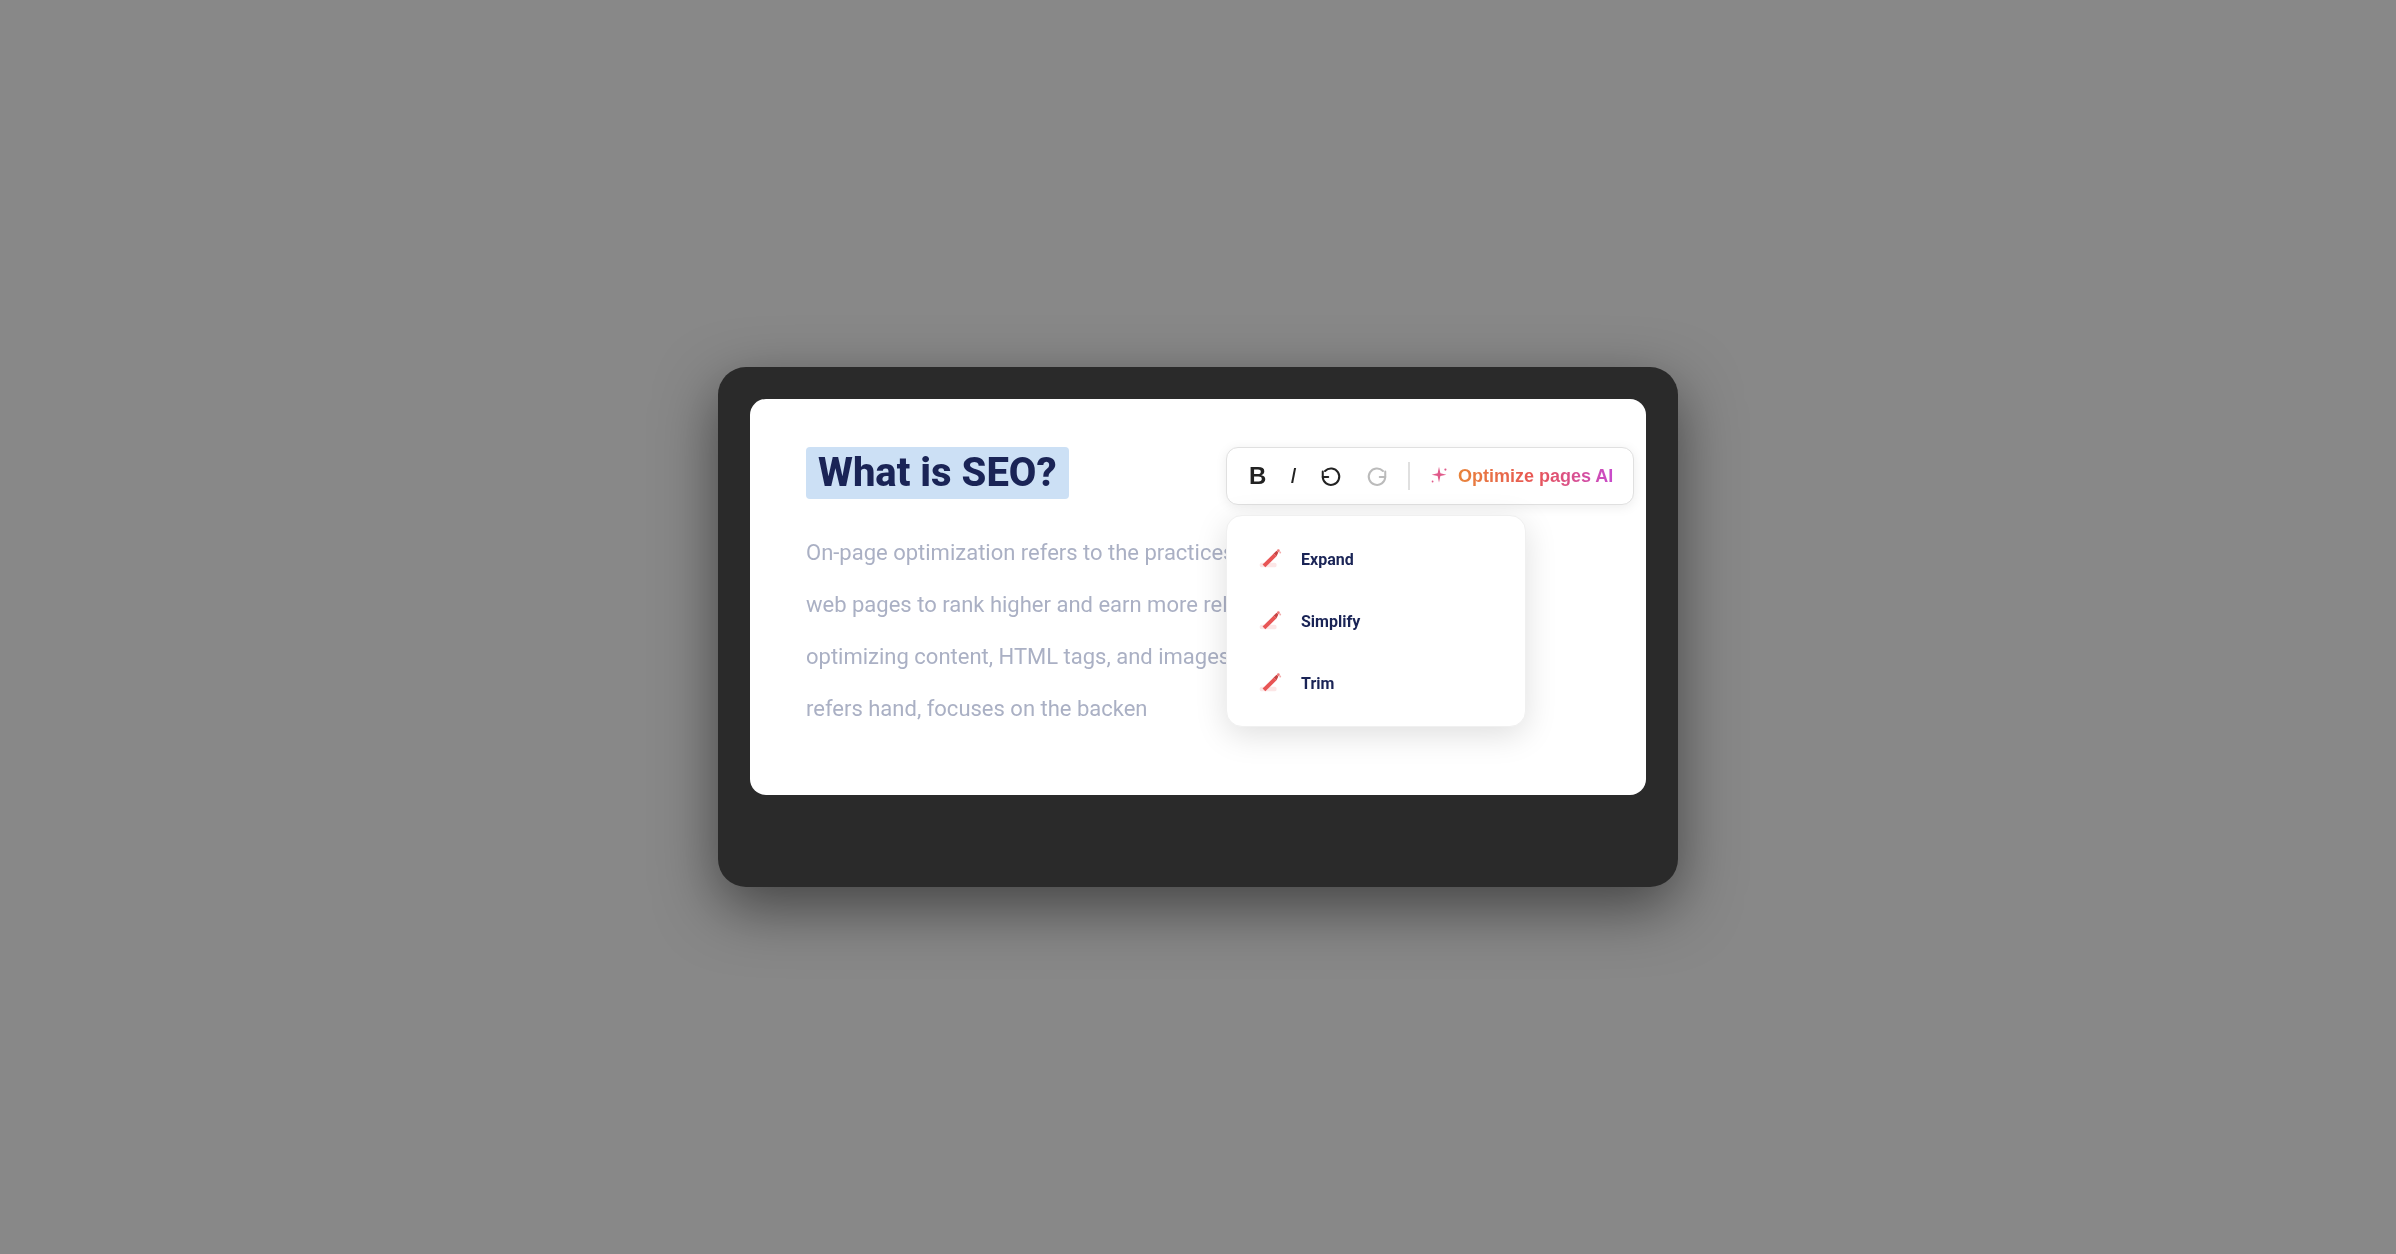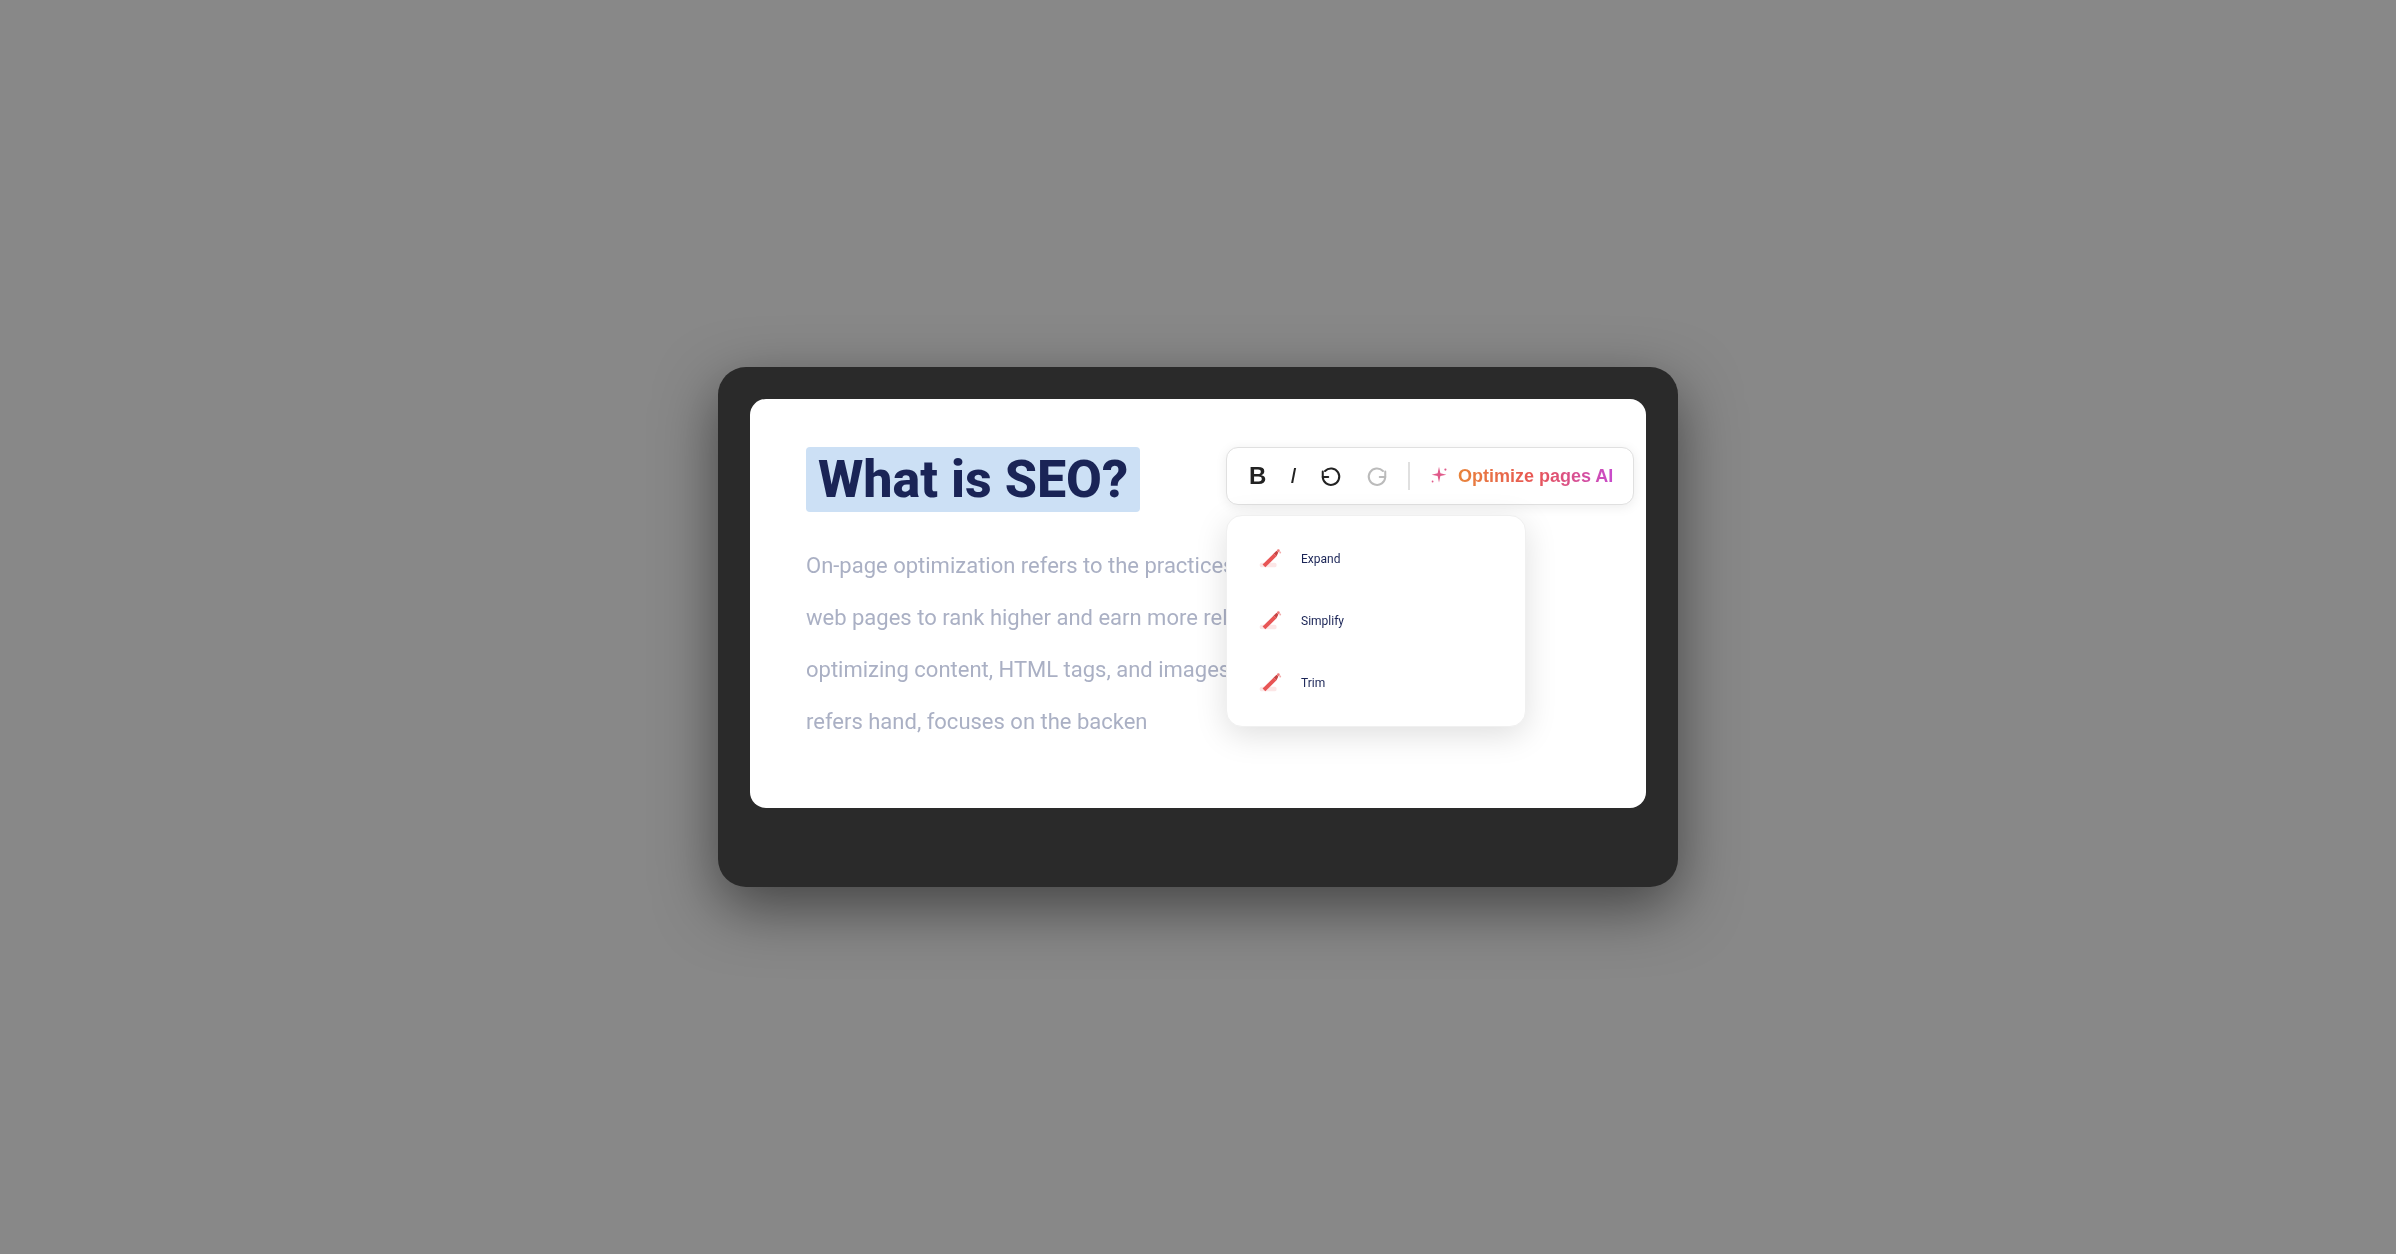--- a/index.html
+++ b/index.html
@@ -41,21 +41,21 @@
 
     .title-row {
       display: flex;
       align-items: flex-start;
       gap: 24px;
       margin-bottom: 32px;
       position: relative;
     }
 
     .page-title {
-      font-size: 52px;
+      font-size: 40px;
       font-weight: 800;
       color: #1a2456;
       background: #cce0f5;
       padding: 4px 12px;
       border-radius: 4px;
       line-height: 1.1;
       white-space: nowrap;
     }
 
     .toolbar {
@@ -143,22 +143,22 @@
     .dropdown-item {
       display: flex;
       align-items: center;
       gap: 16px;
       padding: 16px 28px;
       cursor: pointer;
       transition: background 0.15s;
     }
 
     .dropdown-item-label {
-      font-size: 12px;
-      font-weight: 400;
+      font-size: 16px;
+      font-weight: 700;
       color: #1a2456;
       text-align: right;
     }
 
     .pen-icon {
       width: 30px;
       height: 30px;
       flex-shrink: 0;
       display: flex;
       align-items: center;

